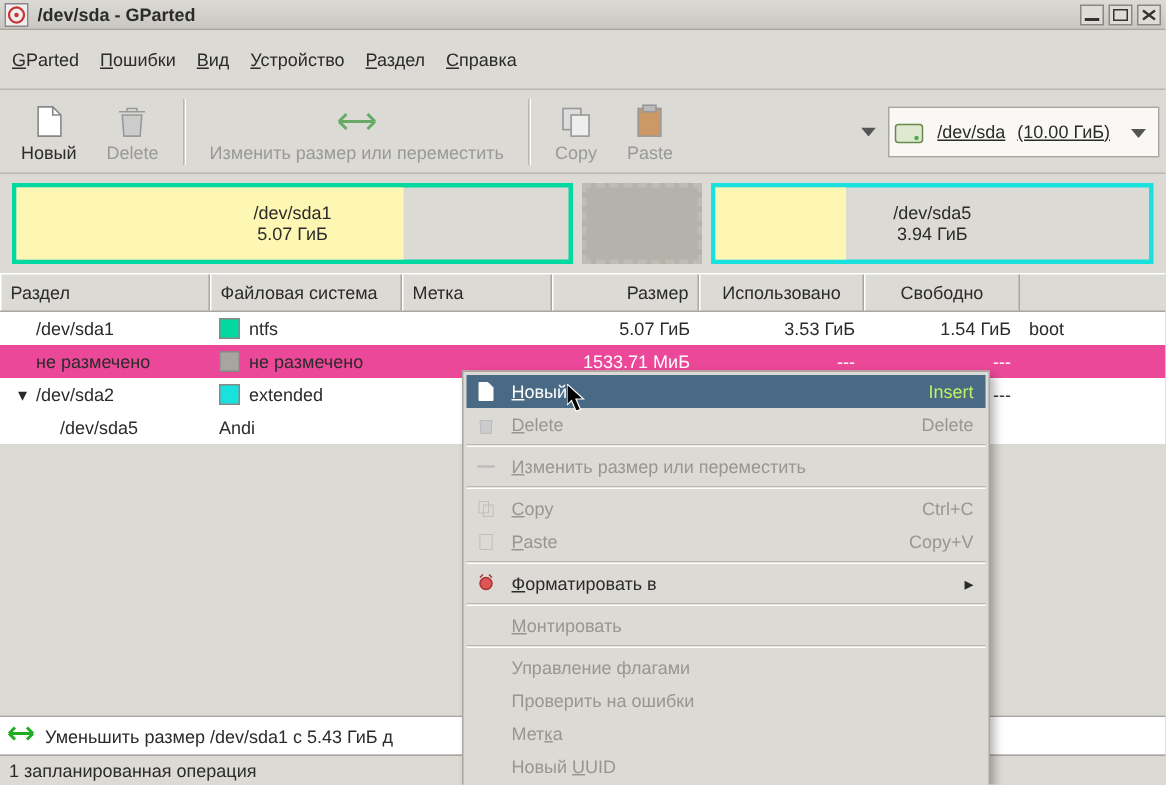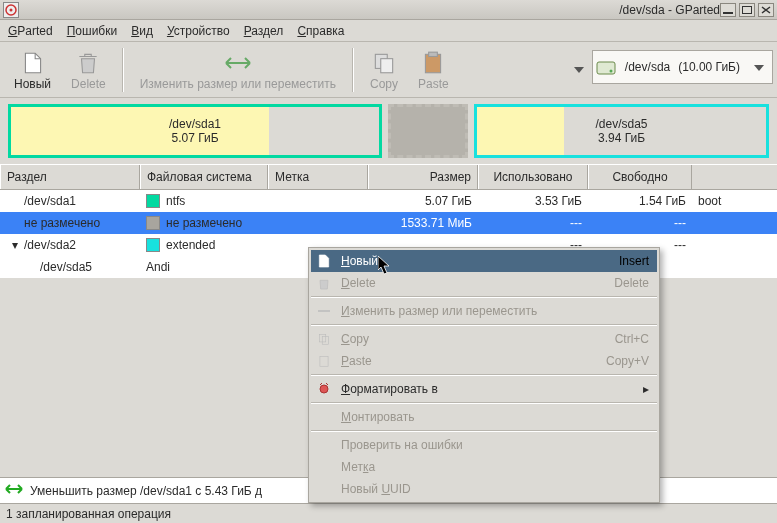--- a/index.html
+++ b/index.html
@@ -1,61 +1,61 @@
 <!DOCTYPE html>
 <html><head>
 <meta charset="utf-8">
 <style>
   *{box-sizing:border-box;margin:0;padding:0;font-family:Verdana,Geneva,sans-serif;font-size:12px;color:#2b2b2b;}
   body{width:777px;height:523px;background:#dcdad5;overflow:hidden;position:relative;user-select:none;}
   .titlebar{height:20px;background:linear-gradient(#dcdad5,#c9c7c1);border-bottom:1px solid #a9a69f;display:flex;align-items:center;padding:0 3px;}
   .tb-icon{width:16px;height:16px;border:1px solid #888;background:#eee;margin-right:6px;display:flex;align-items:center;justify-content:center;}
   .tb-icon svg{width:12px;height:12px;}
-  .tb-spacer{flex:1;text-align:right;}
+  .tb-spacer{flex:1;text-align:left;font-weight:bold;}
   .tb-right{display:flex;gap:3px;}
   .tb-btn{width:16px;height:14px;background:#dedcD6;border:1px solid #8a877f;display:flex;align-items:center;justify-content:center;}
   .tb-btn svg{width:10px;height:8px;}
-  .menubar{height:22px;background:#dcdad5;display:flex;align-items:center;padding:0 8px;gap:14px;border-bottom:1px solid #b9b6af;}
+  .menubar{height:40px;background:#dcdad5;display:flex;align-items:center;padding:0 8px;gap:14px;border-bottom:1px solid #b9b6af;}
   .menubar span{cursor:default;}
   .mnem{text-decoration:underline;}
   .toolbar{height:56px;background:#dcdad5;display:flex;align-items:center;padding:0 4px;border-bottom:1px solid #b9b6af;}
   .tbutton{display:flex;flex-direction:column;align-items:center;justify-content:center;height:52px;padding:0 10px;}
   .tbutton .ic{height:28px;display:flex;align-items:center;justify-content:center;}
   .tbutton .lbl{font-size:12px;}
   .disabled .lbl,.disabled svg{color:#999;fill:#999;stroke:#999;}
   .sep{width:2px;height:44px;border-left:1px solid #b9b6af;border-right:1px solid #fff;margin:0 6px;}
-  .toolbar-right{margin-left:auto;display:flex;gap:4px;}
+  .toolbar-right{margin-left:auto;display:flex;align-items:center;gap:4px;text-decoration:underline;}
   .drop-arrow{width:18px;height:40px;display:flex;align-items:center;justify-content:center;}
   .devsel{height:34px;padding:2px 8px 2px 2px;border:1px solid #a9a69f;background:#f9f8f5;display:flex;align-items:center;gap:8px;}
   .devsel .disk{width:22px;height:22px;display:flex;align-items:center;justify-content:center;}
   .devsel .arr{margin-left:6px;}
   .diskmap{height:66px;background:#dcdad5;display:flex;padding:6px 8px;gap:6px;}
   .part{border:3px solid;position:relative;display:flex;align-items:center;flex:0 0 auto;}
   .part.sda1{border-color:#02d9a1;width:374px;}
   .part.free{border-color:#bfbcb5;border-style:dashed;width:80px;}
   .part.cont{border-color:#18e1de;width:289px;flex:1;}
   .usage{height:100%;background:#fdf7b3;}
   .plabel{position:absolute;inset:0;display:flex;flex-direction:column;align-items:center;justify-content:center;pointer-events:none;}
   .theadrow{height:26px;background:#dcdad5;display:flex;border-top:1px solid #fff;border-bottom:1px solid #a9a69f;}
   .theadrow .th{display:flex;align-items:center;height:100%;border-right:1px solid #a9a69f;border-left:1px solid #fff;padding:0 6px;}
   .col-part{width:140px;}
   .col-fs{width:128px;}
   .col-label{width:100px;}
-  .col-size{width:110px;text-align:right;justify-content:flex-end;}
+  .col-size{width:98px;text-align:right;justify-content:flex-end;}
   .col-used{width:110px;justify-content:center;}
   .col-free{width:104px;justify-content:center;}
   .col-flags{flex:1;}
   .ptable{background:#fff;}
   .prow{height:22px;display:flex;align-items:center;}
   .prow .c{padding:0 6px;}
   .prow .c.col-part{display:flex;align-items:center;gap:4px;}
   .prow .c.col-fs{display:flex;align-items:center;gap:6px;}
   .prow .c.col-size,.prow .c.col-used,.prow .c.col-free{text-align:right;justify-content:flex-end;display:flex;}
   .fscolor{width:14px;height:14px;border:1px solid #888;}
-  .prow.sel{background:#3b82f6;}
+  .prow.sel{background:#ec4899;}
   .prow.sel .c{color:#fff;}
   .tri{width:10px;display:inline-flex;justify-content:center;}
   .indent{display:inline-block;}
   .opsbar{position:absolute;left:0;right:0;bottom:20px;height:26px;background:#fff;border-top:1px solid #a9a69f;display:flex;align-items:center;padding:0 4px;gap:6px;}
   .statusbar{position:absolute;left:0;right:0;bottom:0;height:20px;background:#dcdad5;border-top:1px solid #a9a69f;display:flex;align-items:center;padding:0 6px;}
   .ctxmenu{position:absolute;left:308px;top:247px;width:352px;background:#dcdad5;border:1px solid #a9a69f;box-shadow:3px 3px 6px rgba(0,0,0,0.3);padding:2px;}
   .ctxmenu .mi{height:22px;display:flex;align-items:center;padding:0 8px 0 4px;gap:8px;}
   .ctxmenu .mi.sel{background:#4a6984;}
   .ctxmenu .mi.sel span{color:#fff;}
   .ctxmenu .mi .ic{width:18px;display:flex;justify-content:center;}
@@ -275,21 +275,21 @@
 </div>
 
 <div class="ctxmenu">
   <div class="mi sel">
     <span class="ic">
         <svg width="16" height="16" viewBox="0 0 24 24">
           <path d="M5 3h9l5 5v13H5z" fill="#fff" stroke="#fff"></path>
         </svg>
       </span>
     <span class="txt"><span></span><span class="mnem">Н</span><span>овый</span></span>
-    <span class="acc" style="color:#000000">Insert</span>
+    <span class="acc" style="color:#bef264">Insert</span>
   </div>
   <div class="mi dis">
     <span class="ic">
         <svg width="16" height="16" viewBox="0 0 24 24">
           <path d="M6 8h12l-1 13H7z" fill="#ccc" stroke="#bbb"></path>
         </svg>
       </span>
     <span class="txt"><span class="mnem">D</span><span>elete</span></span>
     <span class="acc">Delete</span>
   </div>
@@ -334,20 +334,24 @@
     <span>▸</span>
   </div>
   <hr>
   <div class="mi dis">
     <span class="ic"></span>
     <span class="txt"><span class="mnem">М</span><span>онтировать</span></span>
   </div>
   <hr>
   <div class="mi dis">
       <span class="ic"></span>
+      <span class="txt">Управление флагами</span>
+    </div>
+  <div class="mi dis">
+      <span class="ic"></span>
       <span class="txt">Проверить на ошибки</span>
     </div>
   <div class="mi dis">
       <span class="ic"></span>
       <span class="txt"><span>Мет</span><span class="mnem">к</span><span>а</span></span>
     </div>
   <div class="mi dis">
       <span class="ic"></span>
       <span class="txt"><span>Новый </span><span class="mnem">U</span><span>UID</span></span>
     </div>

